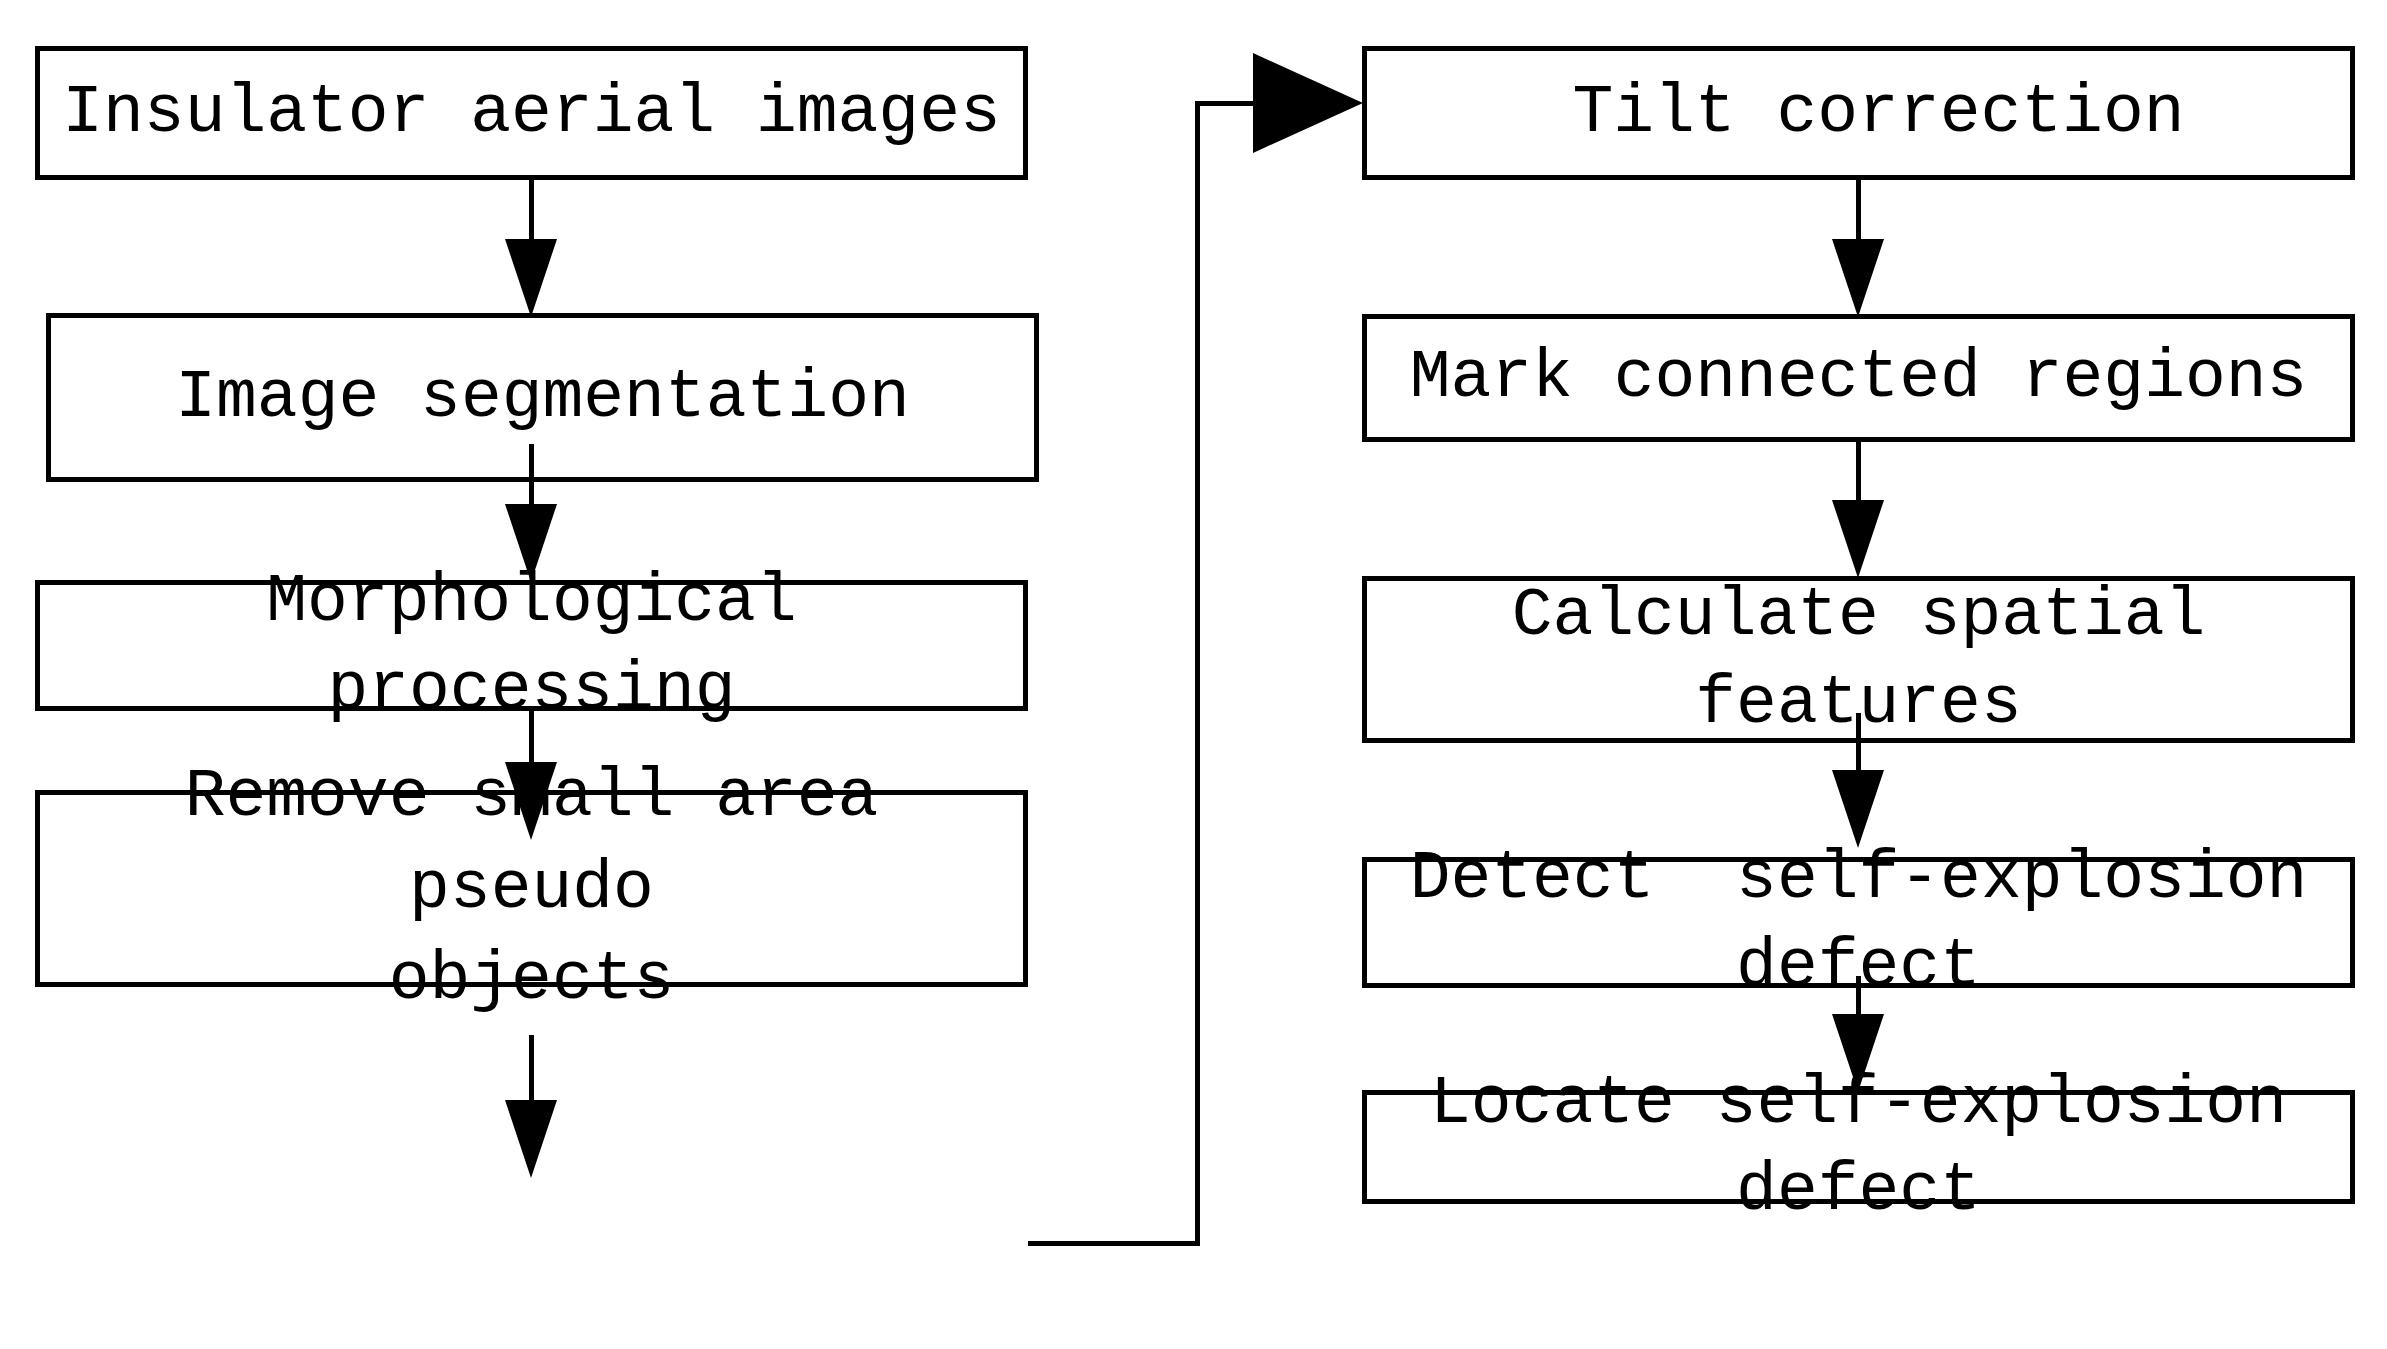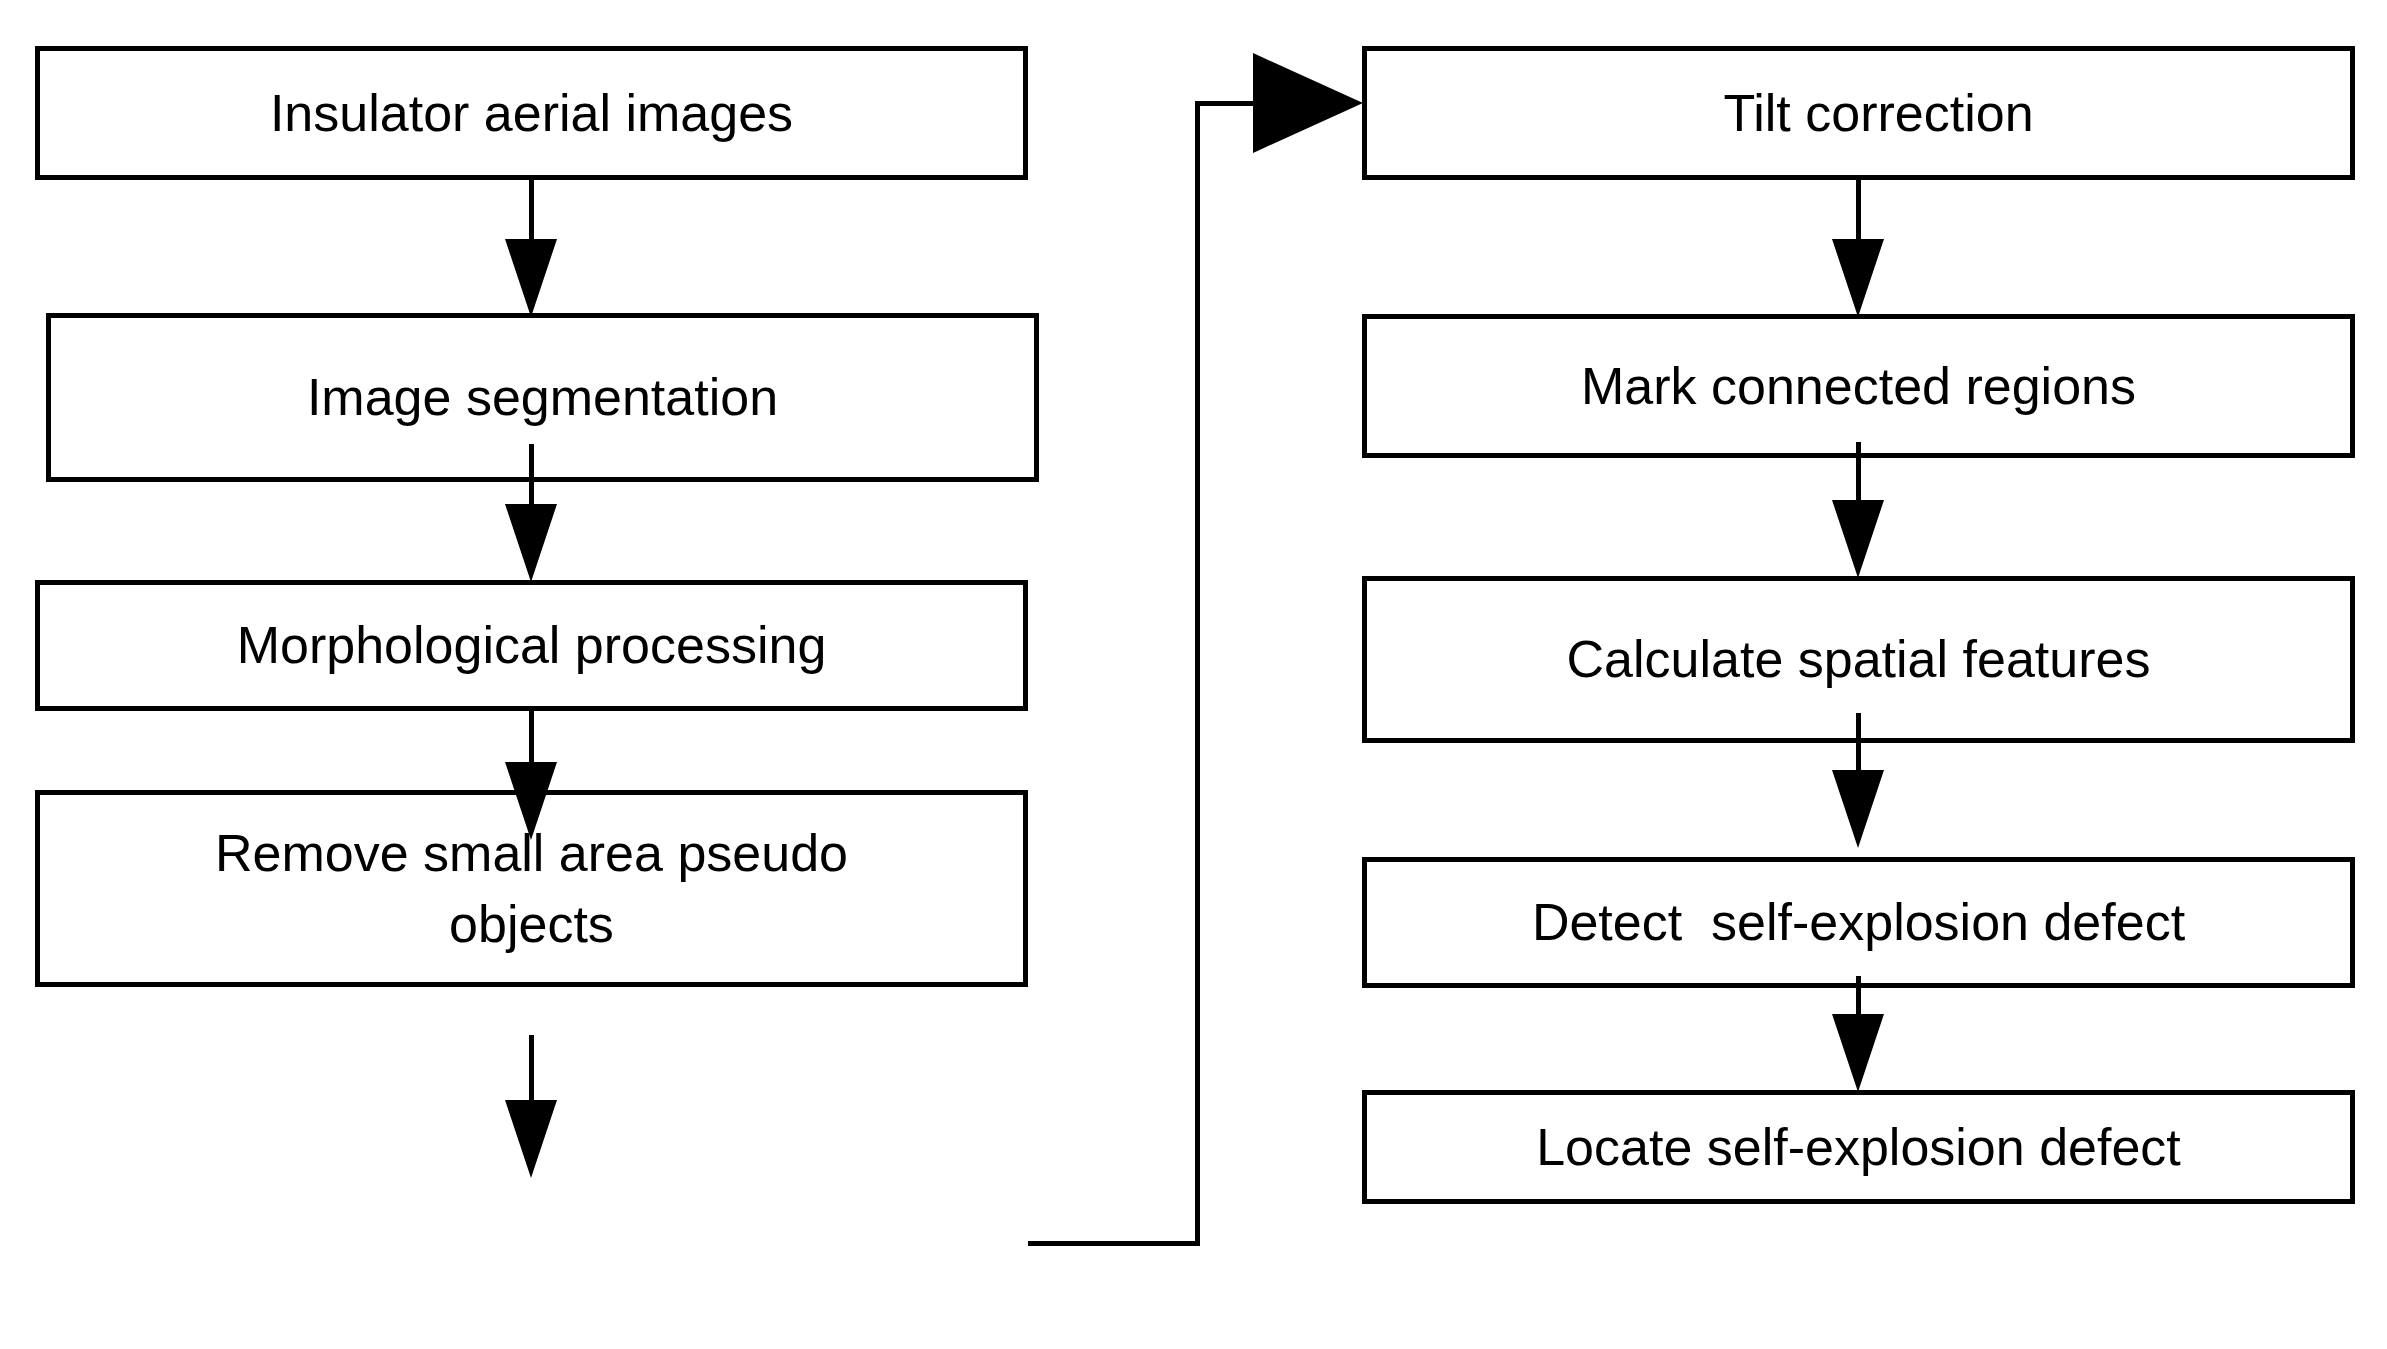--- a/index.html
+++ b/index.html
@@ -20,22 +20,22 @@
     position: absolute;
     box-sizing: border-box;
     border: 5px solid #000000;
     background: #ffffff;
     display: flex;
     align-items: center;
     justify-content: center;
     text-align: center;
   }
   .node-label {
-    font-family: Liberation Sans, sans-serif;
-    font-size: 52px;
+    font-family: Liberation Mono, monospace;
+    font-size: 68px;
     line-height: 1.28;
     color: #000000;
     white-space: pre-wrap;
     padding: 0 10px;
   }
   .node-label.two-line {
     line-height: 1.35;
   }
   
   .conn-stem {
@@ -87,21 +87,21 @@
   <div class="node-box" style="left:35px; top:790px; width:993px; height:197px;">
     <span class="node-label two-line">Remove small area pseudo
 objects</span>
   </div>
 
 
   <div class="node-box" style="left:1362px; top:46px; width:993px; height:134px;padding-left:40px;">
     <span class="node-label">Tilt correction</span>
   </div>
 
-  <div class="node-box" style="left:1362px; top:314px; width:993px; height:144px;">
+  <div class="node-box" style="left:1362px; top:314px; width:993px; height:128px;">
     <span class="node-label">Mark connected regions</span>
   </div>
 
   <div class="node-box" style="left:1362px; top:576px; width:993px; height:167px;">
     <span class="node-label">Calculate spatial features</span>
   </div>
 
   <div class="node-box" style="left:1362px; top:845px; width:993px; height:131px;margin-top:12px;">
     <span class="node-label">Detect  self-explosion defect</span>
   </div>

